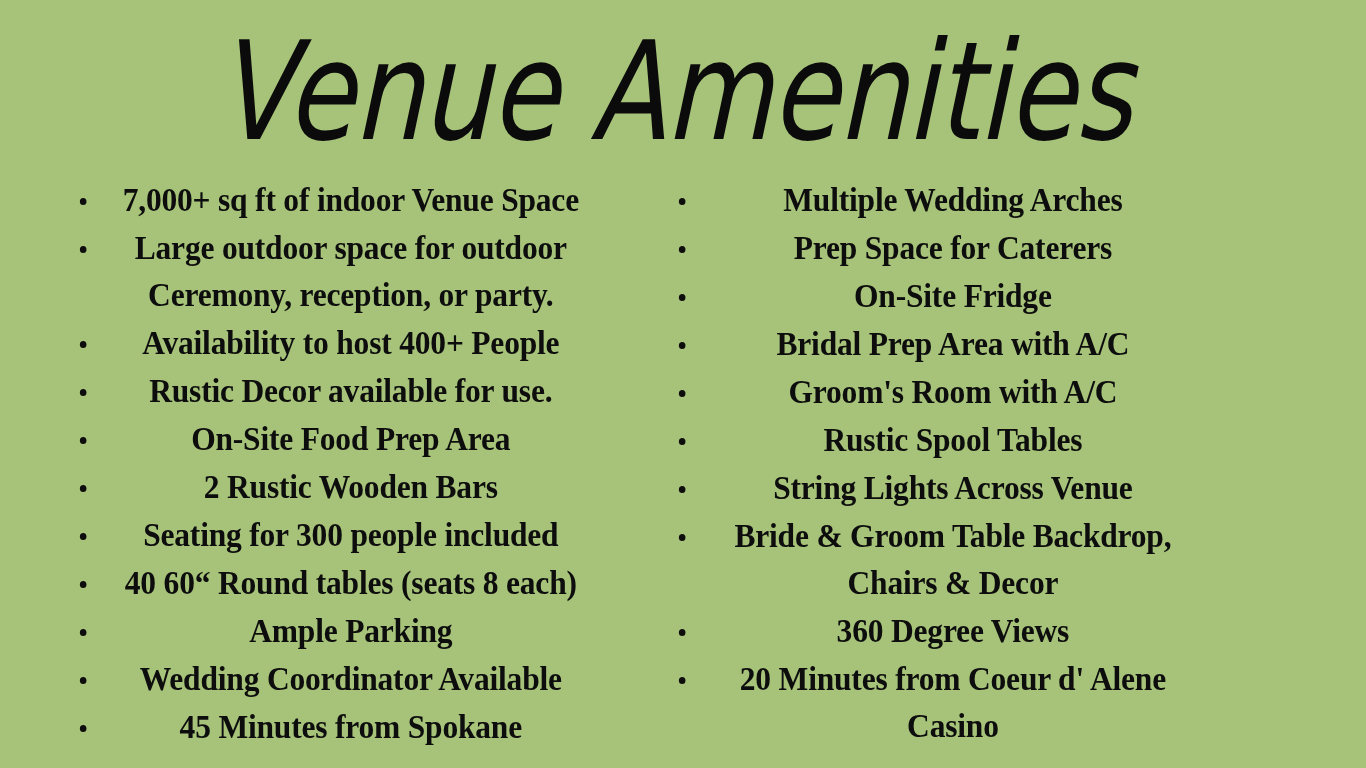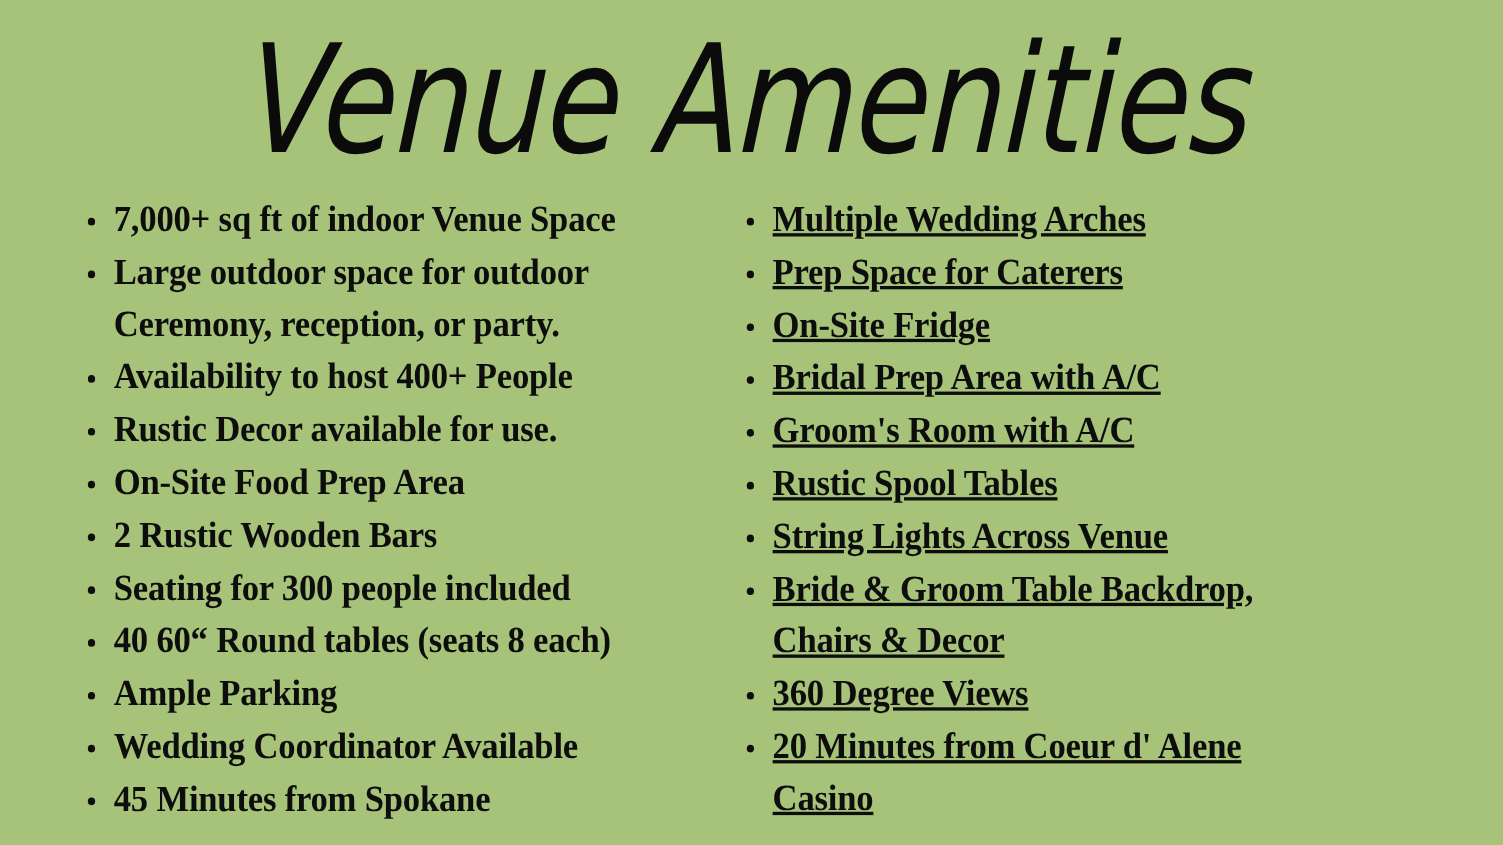--- a/index.html
+++ b/index.html
@@ -51,29 +51,30 @@
 
   
   #columns {
     position: absolute;
     left: 0;
     top: 176px;
     width: 1305px;
     height: 580px;
     display: flex;
     align-items: flex-start;
+    text-align: center;
   }
 
   .column {
     position: relative;
     height: 100%;
   }
 
   #column-left  { width: 660px; padding-left: 78px; }
-  #column-right { width: 706px; padding-left: 46px; text-decoration: underline; }
+  #column-right { width: 706px; padding-left: 46px; }
 
   .bullet-list {
     list-style: none;
   }
 
   .bullet-item {
     position: relative;
     padding-left: 27px;
     margin-bottom: 1px;
     font-size: 33.5px;

